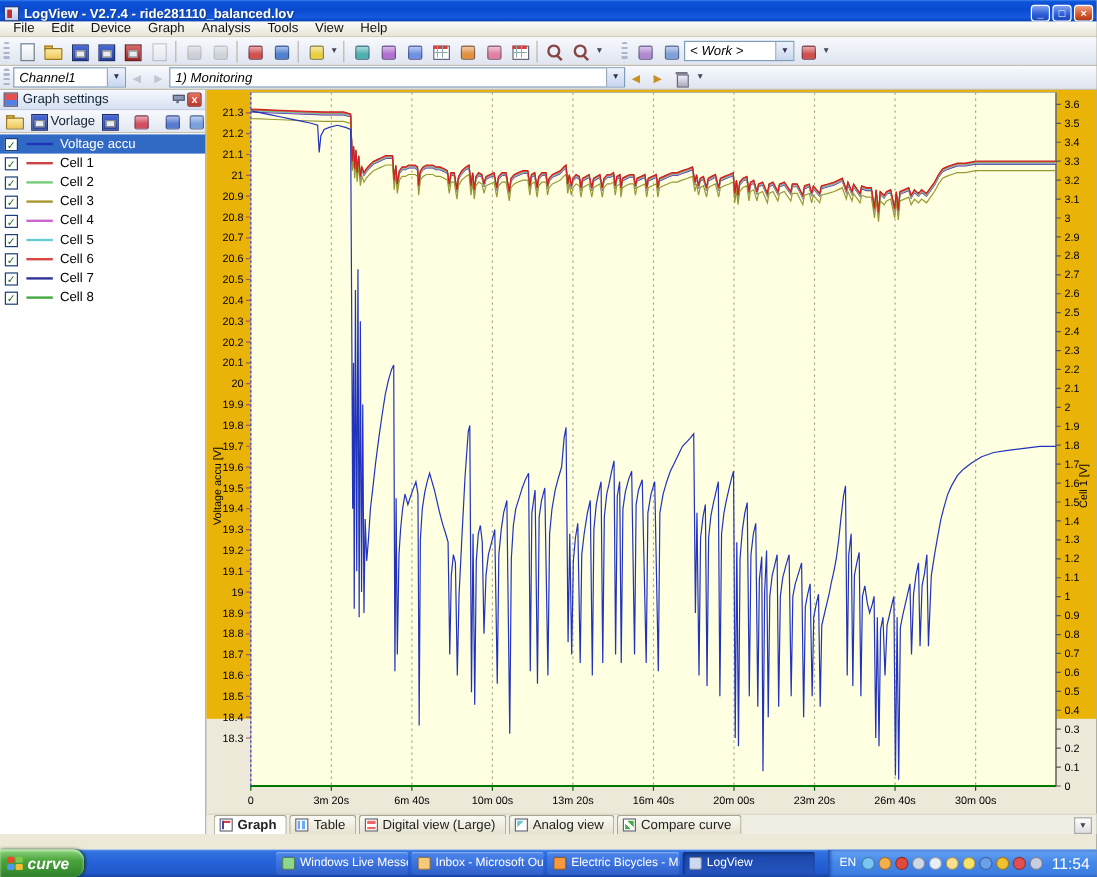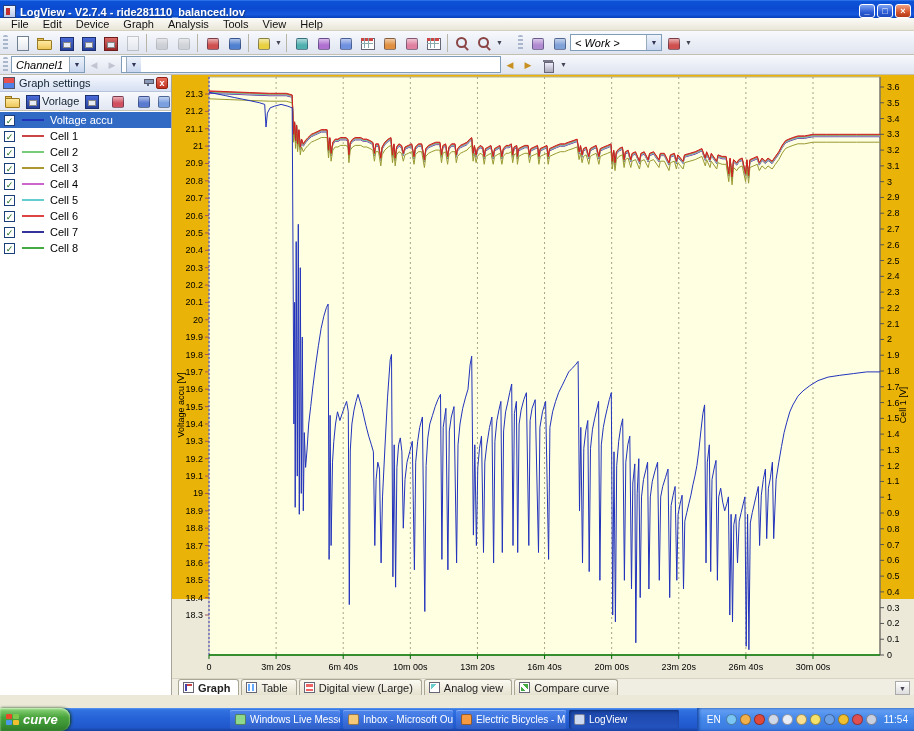--- a/index.html
+++ b/index.html
@@ -131,21 +131,21 @@
   #tasks{display:flex;gap:3px;margin-left:160px;}
   .task{width:110px;height:19px;border-radius:2px;display:flex;align-items:center;gap:4px;padding:0 5px;
     background:linear-gradient(#4e86ec,#3a70dd 55%,#305fc6);box-shadow:inset 0 1px 0 #7fa8f2;color:#fff;
     white-space:nowrap;overflow:hidden;font-size:10px;}
   .task.active{background:linear-gradient(#1c47a8,#2554c0);box-shadow:inset 1px 1px 3px #0c2a6a;}
   .task .tico{width:11px;height:11px;border-radius:2px;flex:0 0 auto;border:1px solid rgba(0,0,20,.4);}
   #tray{margin-left:auto;height:23px;display:flex;align-items:center;gap:3px;padding:0 6px 0 10px;
     background:linear-gradient(180deg,#6aa4f5 0%,#4488ea 45%,#3a7ae0 100%);box-shadow:inset 2px 0 3px #1a4aa8;}
   #tray .lang{color:#fff;font-size:10px;margin-right:2px;}
   .trico{width:11px;height:11px;border-radius:50%;border:1px solid rgba(0,0,30,.35);flex:0 0 auto;}
-  #clock{color:#fff;font-size:10px;margin-left:4px;}
+  #clock{color:#fff;font-size:13px;margin-left:4px;}
 </style>
 </head>
 <body>
 
 <div id="screen">
 
   <div id="titlebar">
     <span class="appico"></span>
     <span class="wtitle">LogView - V2.7.4 - ride281110_balanced.lov</span>
     <span class="winbtn">_</span>
@@ -251,27 +251,28 @@
     <span id="tbRightAfter" style="display:flex;align-items:center">
         <span class="tbtn">
           <span class="ic ic-dot" style="--c: #d05050;"></span>
         </span>
         <span class="caret">▼</span>
       </span>
   </div>
 
   <div id="tb2" class="tbar">
     <span class="grip"></span>
-    <span class="combo" style="width:74px">
+    <span class="combo" style="width:94px">
       <span class="cbtxt">Channel1</span>
       <span class="cbarr">▼</span>
     </span>
     <span class="arrbtn dis">◀</span>
     <span class="arrbtn dis">▶</span>
     <span class="combo" style="width:380px">
+      <span class="cbtxt">1) Monitoring</span>
       <span class="cbarr">▼</span>
     </span>
     <span class="arrbtn gold">◀</span>
     <span class="arrbtn gold">▶</span>
     <span class="tbtn">
         <span class="ic ic-trash"></span>
       </span>
     <span class="caret">▼</span>
   </div>
 

